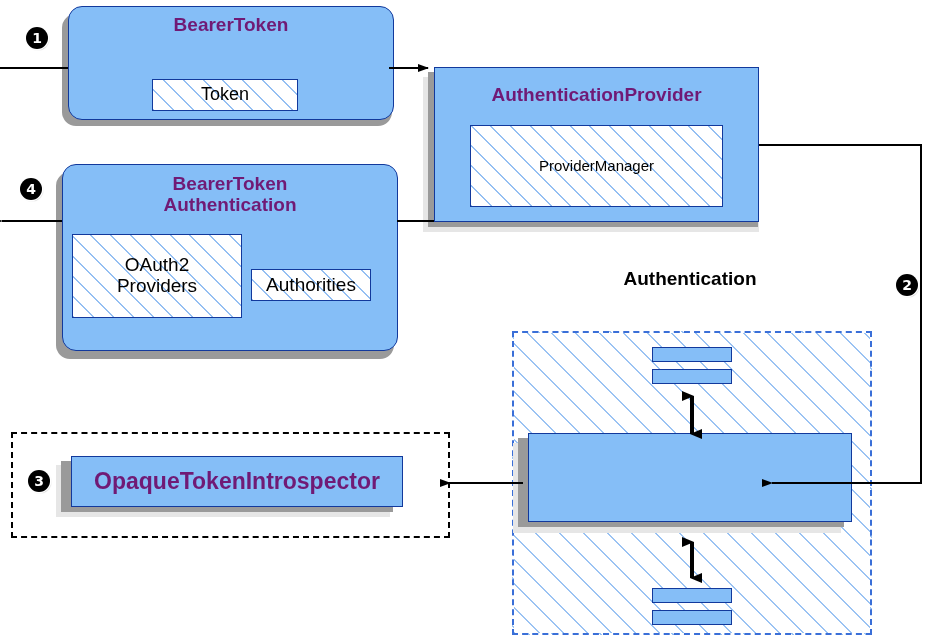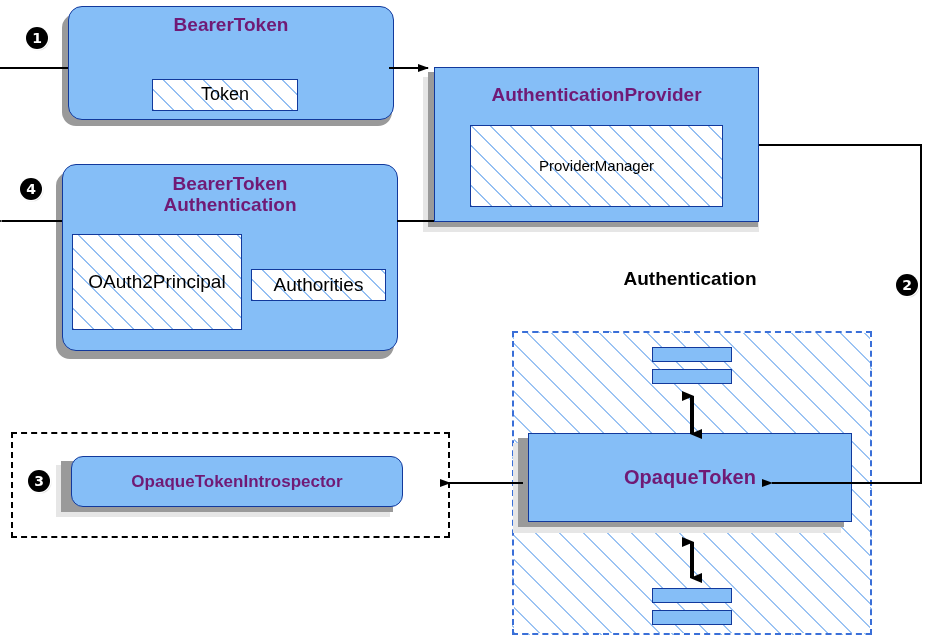--- a/index.html
+++ b/index.html
@@ -210,46 +210,45 @@
   </div>
   <div class="hatch-box abs" style="left:470px; top:125px; width:253px; height:82px; font-size:15px;">
     <span>ProviderManager</span>
   </div>
 
   <div class="shadow-dark rounded" style="left:56px; top:172px; width:338px; height:187px;"></div>
   <div class="blue-box rounded abs" style="left:62px; top:164px; width:336px; height:187px; flex-direction:column; justify-content:flex-start; padding-top:8px; font-size:19px;">
     <div>BearerToken</div>
     <div>Authentication</div>
   </div>
-  <div class="hatch-box abs" style="left:72px; top:234px; width:170px; height:96px; font-size:19px; flex-direction:row;">
+  <div class="hatch-box abs" style="left:72px; top:234px; width:170px; height:84px; font-size:19px; flex-direction:column;">
     <div>OAuth2</div>
-    <div>Principal</div>
-  </div>
-  <div class="hatch-box abs" style="left:251px; top:269px; width:135px; height:32px; font-size:19px;">
+    <div>Providers</div>
+  </div>
+  <div class="hatch-box abs" style="left:251px; top:269px; width:120px; height:32px; font-size:19px;">
     <span>Authorities</span>
   </div>
 
   <div class="plain-label" style="left:570px; top:268px; width:240px; font-size:19px;">
     <div>Authentication</div>
   </div>
   <div class="dashed-blue-region abs" style="left:512px; top:331px; width:360px; height:304px;"></div>
 
   <div class="mini-bar abs" style="left:652px; top:347px; width:80px; height:15px;"></div>
   <div class="mini-bar abs" style="left:652px; top:369px; width:80px; height:15px;"></div>
 
   <div class="mini-bar abs" style="left:652px; top:588px; width:80px; height:15px;"></div>
   <div class="mini-bar abs" style="left:652px; top:610px; width:80px; height:15px;"></div>
 
   <div class="shadow-light" style="left:513px; top:443px; width:328px; height:90px;"></div>
   <div class="shadow-dark" style="left:518px; top:438px; width:326px; height:89px;"></div>
   <div class="blue-box abs" style="left:528px; top:433px; width:324px; height:89px; flex-direction:column; font-size:20px;">
-    <div>OpaqueToken</div>
   </div>
 
   <div class="dashed-black-region abs" style="left:11px; top:432px; width:439px; height:106px;"></div>
 
   <div class="shadow-light" style="left:56px; top:465px; width:334px; height:52px;"></div>
   <div class="shadow-dark" style="left:61px; top:461px; width:332px; height:51px;"></div>
-  <div class="blue-box abs" style="left:71px; top:456px; width:332px; height:51px; font-size:17px;border-radius:12px;">
+  <div class="blue-box abs" style="left:71px; top:456px; width:332px; height:51px; font-size:23px;">
     <span>OpaqueTokenIntrospector</span>
   </div>
 
 </div>
 
 </body></html>

